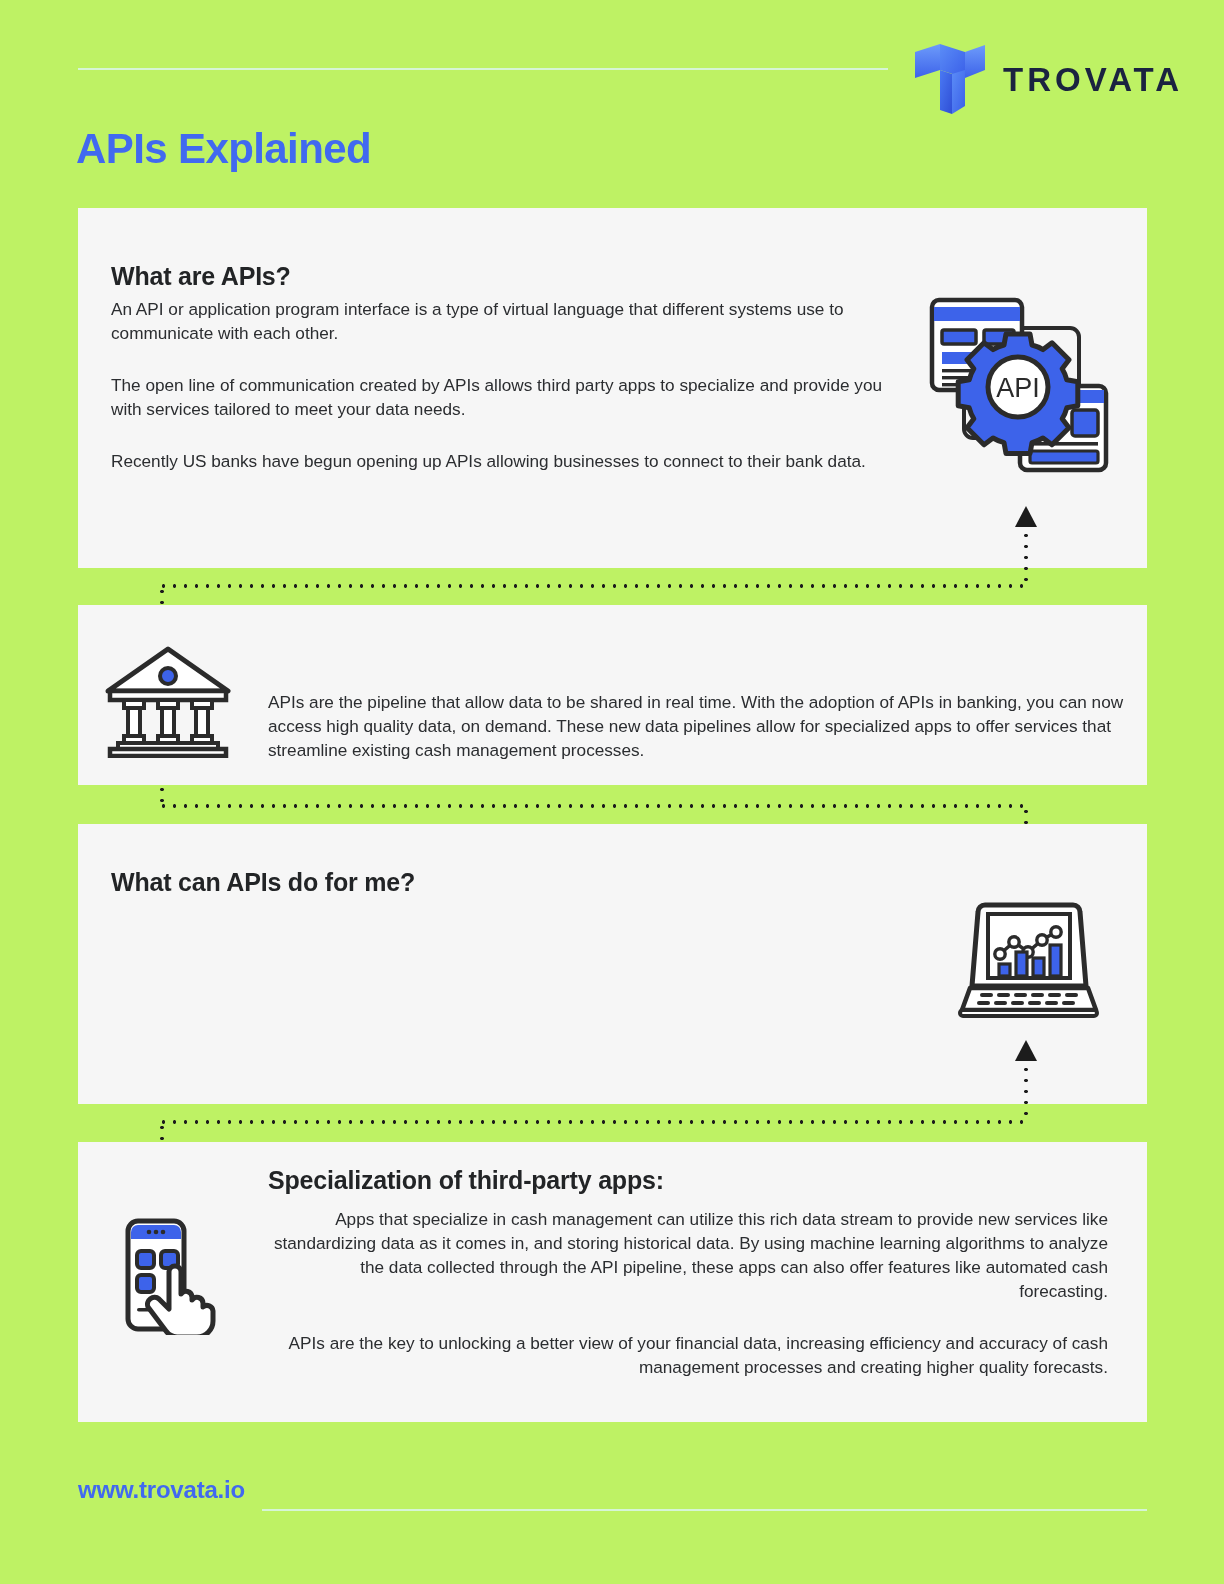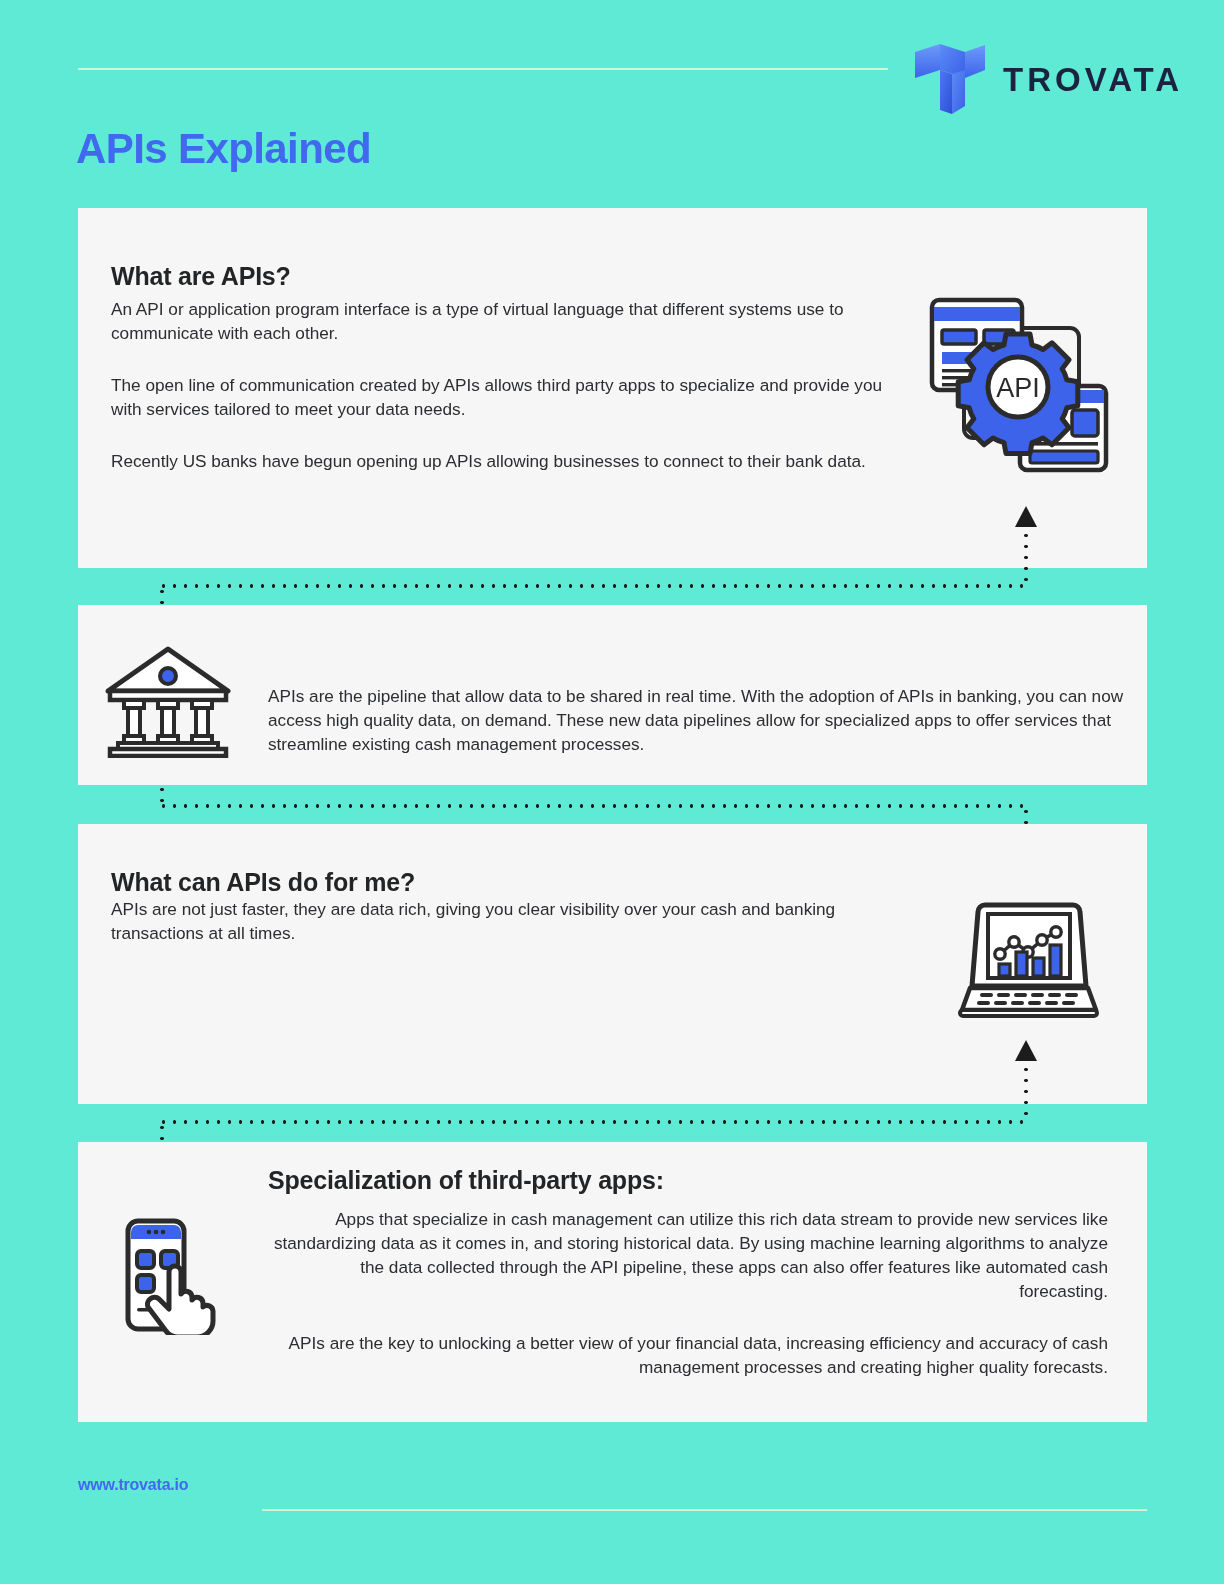--- a/index.html
+++ b/index.html
@@ -8,21 +8,21 @@
     height: 1584px;
     background: #ffffff;
     font-family: "Liberation Sans", sans-serif;
     -webkit-font-smoothing: antialiased;
   }
   .page {
     position: relative;
     width: 1224px;
     height: 1584px;
     overflow: hidden;
-    background: #5eead4;
+    background: #bef264;
   }
 
   
   .top-rule {
     position: absolute;
     left: 78px; top: 68px;
     width: 810px; height: 2px;
     background: #d6f5d6;
   }
   .logo {
@@ -76,21 +76,21 @@
     line-height: 24px;
     color: #2b2d30;
   }
   .sec-body p + p { margin-top: 28px; }
 
   
   #panel-1 .sec-head { left: 33px; top: 54px; }
   #panel-1 .sec-body { left: 33px; top: 89px; width: 800px; }
   
   #panel-2 .sec-head { left: 190px; top: 26px; }
-  #panel-2 .sec-body { left: 190px; top: 79px; width: 858px; }
+  #panel-2 .sec-body { left: 190px; top: 85px; width: 858px; }
   
   #panel-3 .sec-head { left: 33px; top: 32px; margin-top: 12px; }
   #panel-3 .sec-body { left: 33px; top: 73px; width: 820px; }
   
   #panel-4 .sec-head { left: 190px; top: 24px; }
   #panel-4 .sec-body { left: 190px; top: 65px; width: 840px; text-align: right; }
 
   
   .icon-api    { position: absolute; left: 920px; top: 290px;  width: 195px; height: 195px; }
   .icon-bank   { position: absolute; left: 104px; top: 643px;  width: 128px; height: 115px; }
@@ -123,21 +123,21 @@
     width: 0; height: 0;
     border-left: 11px solid transparent;
     border-right: 11px solid transparent;
     border-top: 21px solid #1c1c1c;
   }
 
   
   .footer-link {
     position: absolute;
     left: 78px; top: 1476px;
-    font-size: 16px;
+    font-size: 24px;
     font-weight: bold;
     color: #4169f0;
     text-decoration: none;
     letter-spacing: -0.2px;
   }
   .footer-rule {
     position: absolute;
     left: 262px; top: 1509px;
     width: 885px; height: 2px;
     background: #d6f5d6;
@@ -244,21 +244,20 @@
     <rect x="6" y="106" width="116" height="7" fill="#ffffff" stroke="#2b2b2b" stroke-width="4.5"></rect>
   </svg>
 
   <div class="conn dots-h" style="left:158px; top:804px; width:868px;"></div>
   <div class="conn dots-v" style="left:1024px; top:806px; height:64px;"></div>
   <div class="conn arrow-down" style="left:1015px; top:868px;"></div>
 
   <div class="panel" id="panel-3">
     <div class="sec-head">What can APIs do for me?</div>
     <div class="sec-body">
-      <p>APIs are not just faster, they are data rich, giving you clear visibility over your cash and banking transactions at all times.</p>
     </div>
   </div>
 
   <svg class="icon-laptop" viewBox="0 0 145 120">
 
     <path d="M22 12 a7 7 0 0 1 7 -7 h88 a7 7 0 0 1 7 7 l 6 74 h -114 z" fill="#ffffff" stroke="#2b2b2b" stroke-width="5" stroke-linejoin="round"></path>
     <path d="M32 14 h82 v64 h-82 z" fill="#ffffff" stroke="#2b2b2b" stroke-width="4"></path>
 
     <polyline points="44,54 58,42 72,52 86,40 100,32" fill="none" stroke="#2b2b2b" stroke-width="3.4"></polyline>
     <circle cx="44" cy="54" r="5.2" fill="#ffffff" stroke="#2b2b2b" stroke-width="3.4"></circle>

